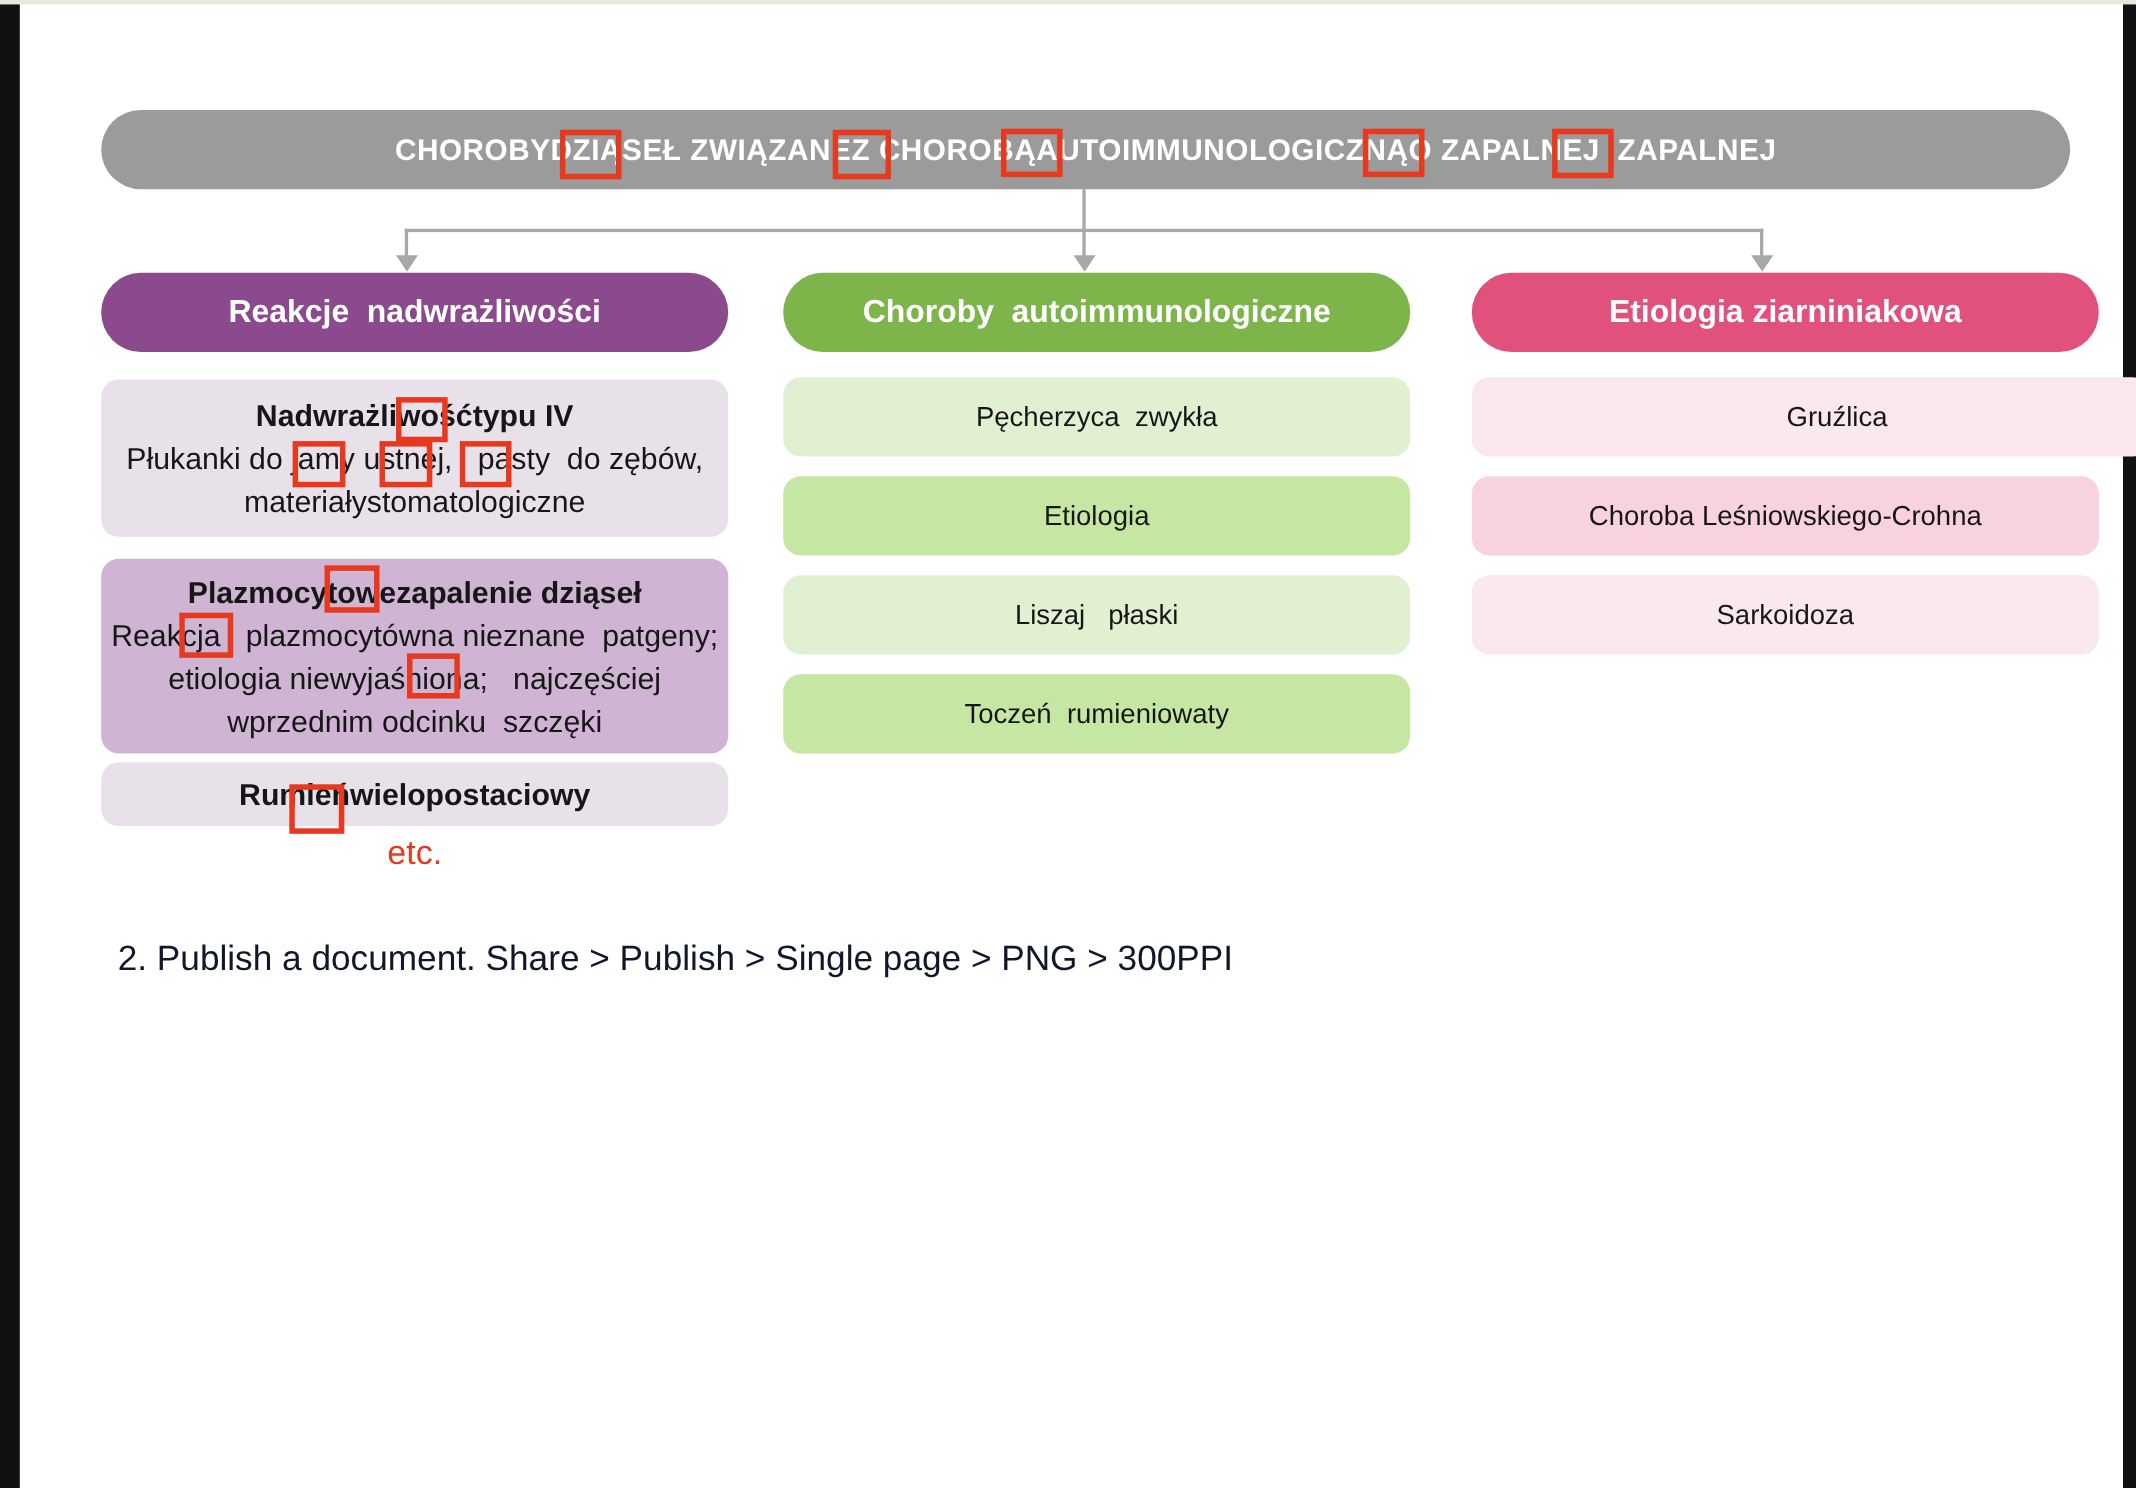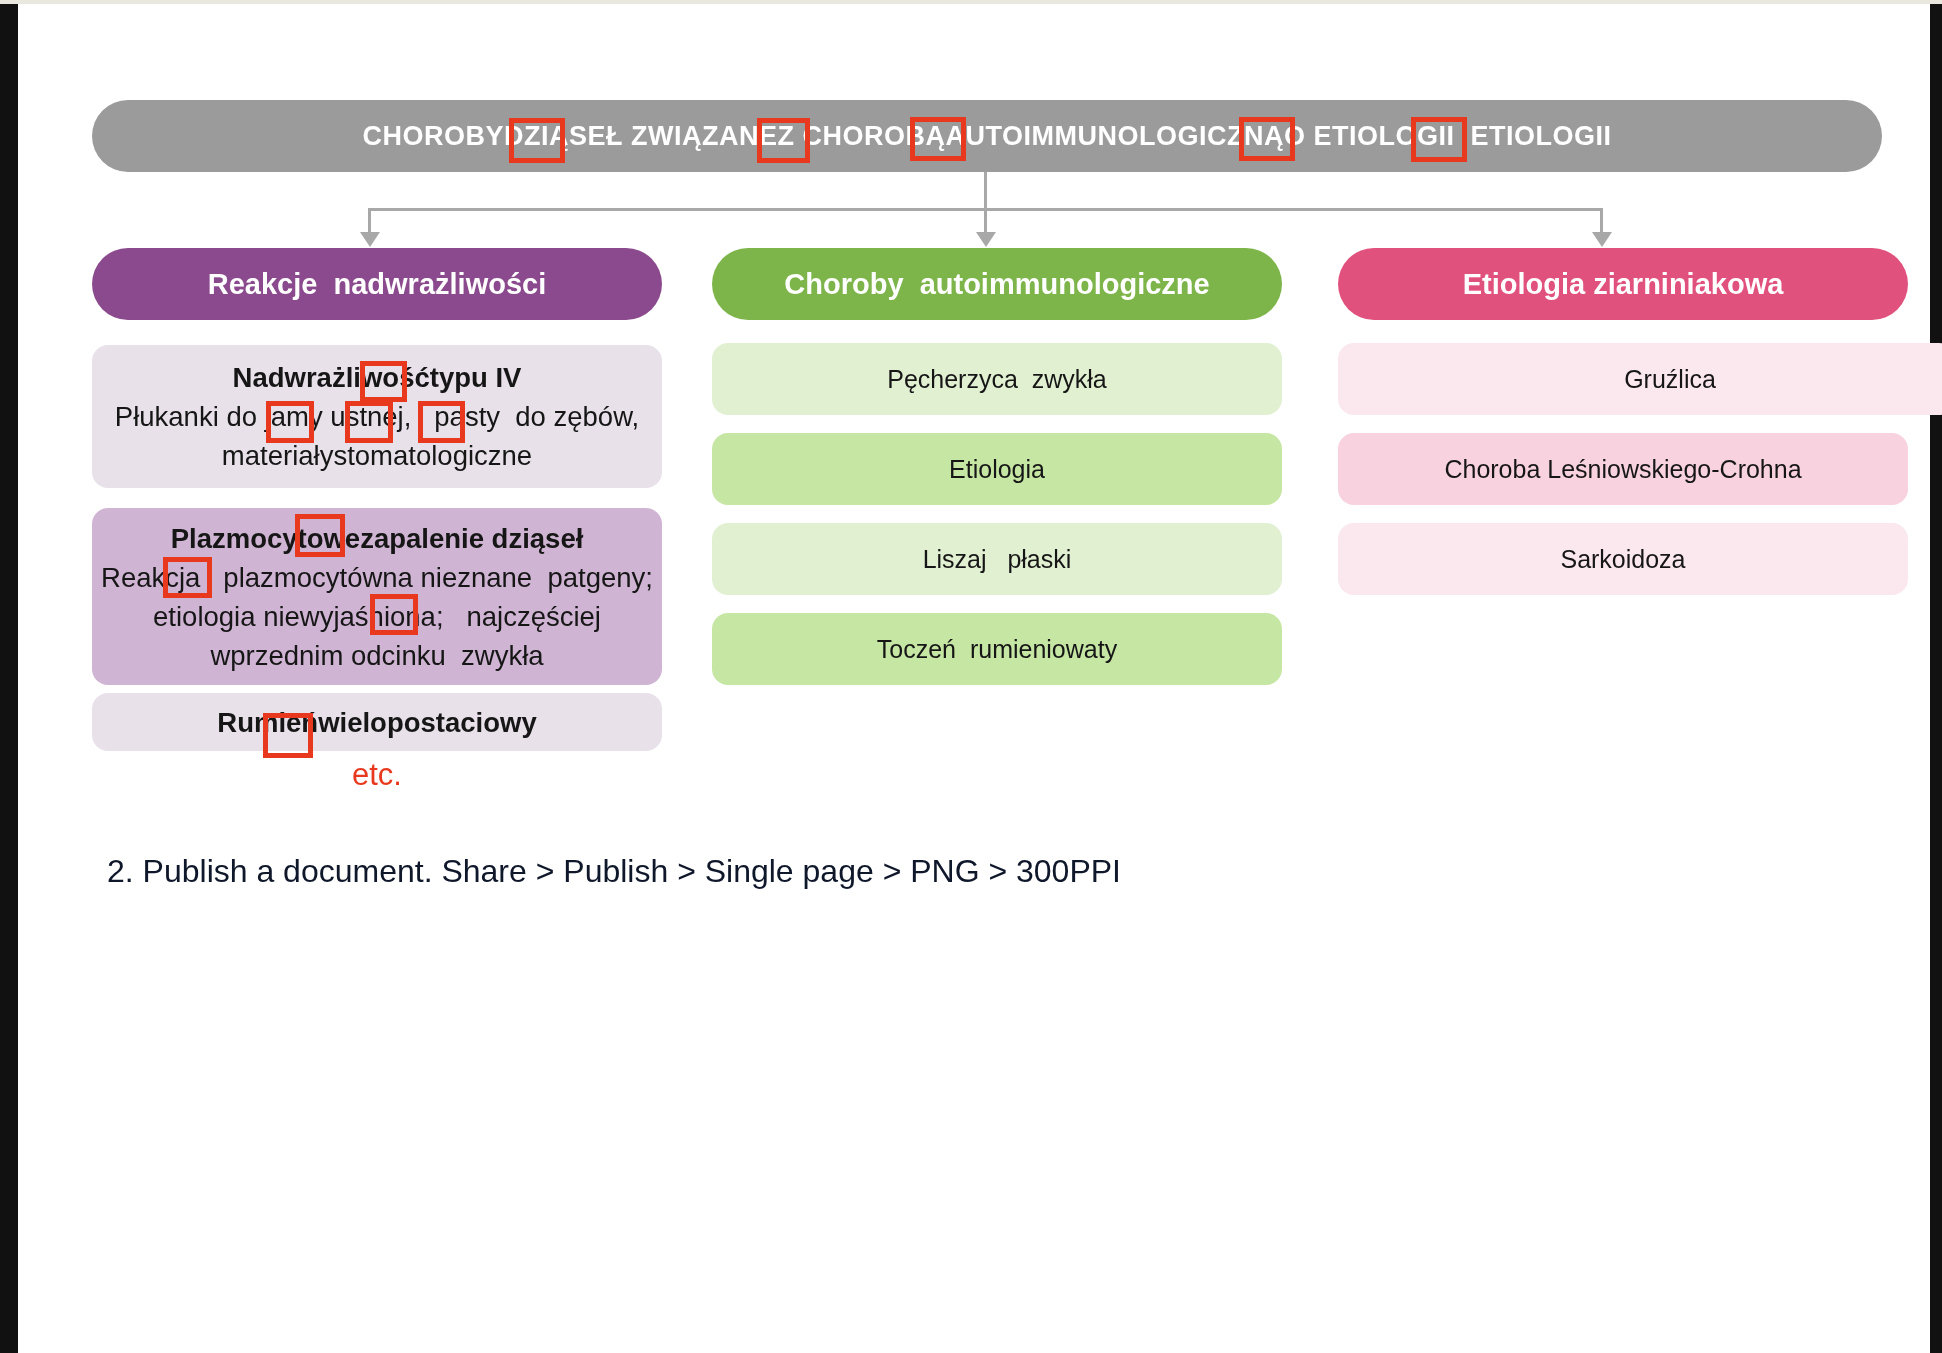--- a/index.html
+++ b/index.html
@@ -49,21 +49,21 @@
 </head>
 <body>
 
 <div id="stage">
 
   <div class="topstrip"></div>
   <div class="sidebar left"></div>
   <div class="sidebar right"></div>
 
   <div class="pill main-bar">
-    <span>CHOROBYDZIĄSEŁ ZWIĄZANEZ CHOROBĄAUTOIMMUNOLOGICZNĄO ETIOLOGII  ETIOLOGII</span>
+    <span>CHOROBYDZIĄSEŁ ZWIĄZANEZ CHOROBĄAUTOIMMUNOLOGICZNĄO ZAPALNEJ  ZAPALNEJ</span>
   </div>
 
   <div class="line" style="left:984px;top:172px;width:3px;height:37px;"></div>
   <div class="line" style="left:368px;top:208px;width:1235px;height:3px;"></div>
   <div class="line" style="left:368px;top:208px;width:3px;height:25px;"></div>
   <div class="line" style="left:984px;top:208px;width:3px;height:25px;"></div>
   <div class="line" style="left:1600px;top:208px;width:3px;height:25px;"></div>
   <div class="arrowhead" style="left:360px;top:232px;"></div>
   <div class="arrowhead" style="left:976px;top:232px;"></div>
   <div class="arrowhead" style="left:1592px;top:232px;"></div>
@@ -81,21 +81,21 @@
   <div class="pbox light one">
     <div class="row t">Nadwrażliwośćtypu IV</div>
     <div class="row">Płukanki do jamy ustnej,   pasty  do zębów,</div>
     <div class="row">materiałystomatologiczne</div>
   </div>
 
   <div class="pbox med two">
     <div class="row t">Plazmocytowezapalenie dziąseł</div>
     <div class="row">Reakcja   plazmocytówna nieznane  patgeny;</div>
     <div class="row">etiologia niewyjaśniona;   najczęściej</div>
-    <div class="row">wprzednim odcinku  zwykła</div>
+    <div class="row">wprzednim odcinku  szczęki</div>
   </div>
 
   <div class="pbox light three">
     <div class="row t">Rumieńwielopostaciowy</div>
   </div>
 
   <div class="etc">etc.</div>
 
   <div class="item gcol g-light" style="top:343px;">
     <span>Pęcherzyca  zwykła</span>

